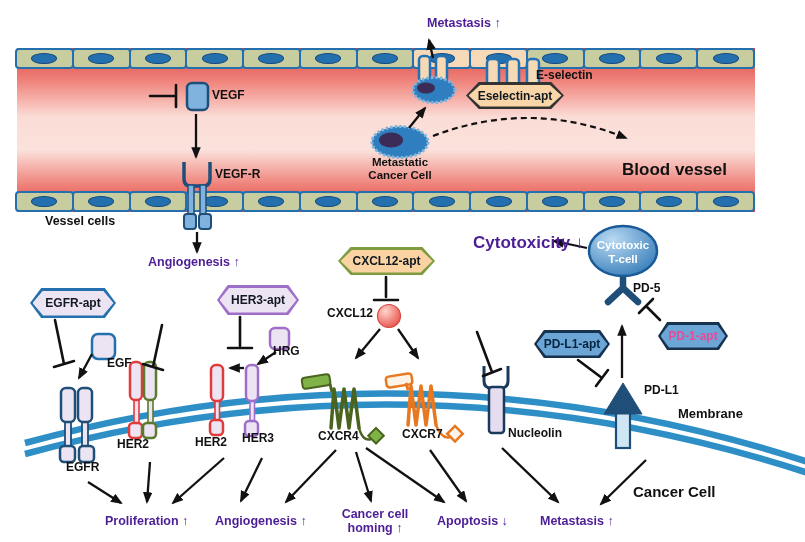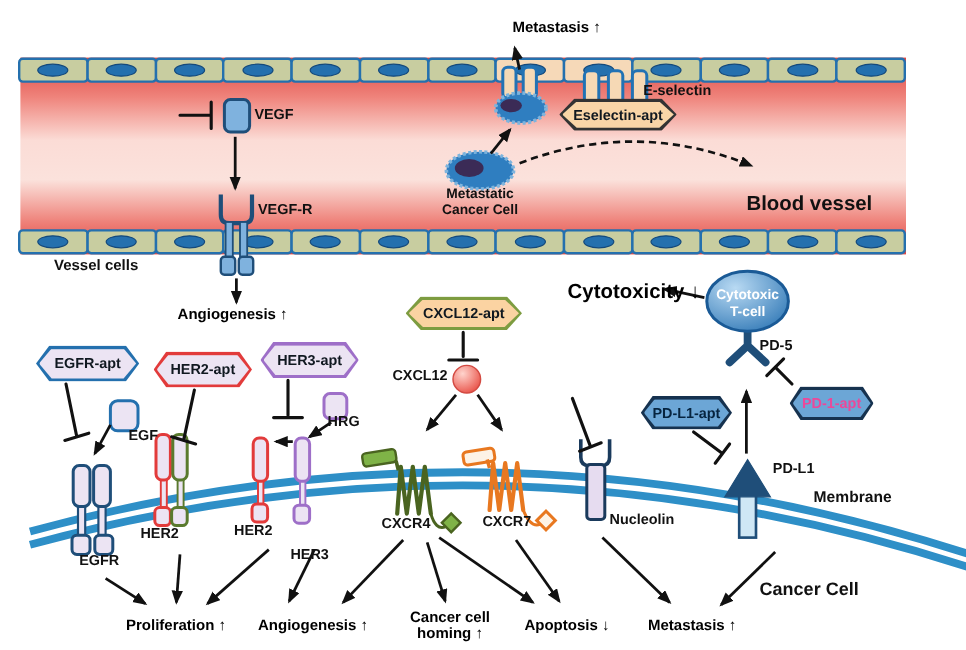--- a/index.html
+++ b/index.html
@@ -14,21 +14,21 @@
   .cell.inflamed{background:#f6d9b8;}
   .nuc{width:24px;height:9px;background:#2470ae;border:1.5px solid #14497c;border-radius:50%;}
   
   .hex{position:absolute;display:flex;align-items:center;justify-content:center;}
   .hex-b,.hex-f{position:absolute;clip-path:polygon(13% 0%,87% 0%,100% 50%,87% 100%,13% 100%,0% 50%);}
   .hex-b{inset:0;}
   .hex-f{inset:2.5px;}
   .hex span{position:relative;z-index:2;font-weight:bold;font-size:12px;color:#101820;white-space:nowrap;}
   
   .lbl{position:absolute;font-weight:bold;font-size:12px;color:#111;white-space:nowrap;line-height:1.15;}
-  .red{color:#000000;}
+  .red{color:#4c1d95;}
   .sm{font-size:11.5px;}
   .ctr{text-align:center;white-space:normal;}
   svg{position:absolute;left:0;top:0;}
   svg text{font-family:"Liberation Sans",sans-serif;font-weight:bold;font-size:11.5px;
            fill:#ffffff;text-anchor:middle;}
 </style>
 </head>
 <body>
 
 <div id="canvas">
@@ -274,25 +274,20 @@
   <div class="hex" style="left:30px;top:288px;width:86px;height:30px">
     <div class="hex-b" style="background:#2470ae"></div>
       <div class="hex-f" style="background:#ece4f3"></div>
     <span>EGFR-apt</span>
   </div>
   <div class="hex" style="left:466px;top:82px;width:98px;height:27px">
     <div class="hex-b" style="background:#333333"></div>
       <div class="hex-f" style="background:#f9d5a7"></div>
     <span>Eselectin-apt</span>
   </div>
-  <div class="hex" style="left:128px;top:293px;width:82px;height:30px">
-    <div class="hex-b" style="background:#e23b3b"></div>
-      <div class="hex-f" style="background:#ece4f3"></div>
-    <span>HER2-apt</span>
-  </div>
   <div class="hex" style="left:217px;top:285px;width:82px;height:30px">
     <div class="hex-b" style="background:#9e6fc8"></div>
       <div class="hex-f" style="background:#ece4f3"></div>
     <span>HER3-apt</span>
   </div>
   <div class="hex" style="left:338px;top:247px;width:97px;height:28px">
     <div class="hex-b" style="background:#7d9c40"></div>
       <div class="hex-f" style="background:#fbd3a2"></div>
     <span>CXCL12-apt</span>
   </div>
@@ -321,21 +316,21 @@
   <div class="lbl red" style="left:473px;top:233px;font-size:17px">Cytotoxicity ↓</div>
   <div class="lbl" style="left:633px;top:282px">PD-5</div>
   <div class="lbl" style="left:327px;top:307px">CXCL12</div>
   <div class="lbl" style="left:107px;top:357px">EGF</div>
   <div class="lbl" style="left:273px;top:345px">HRG</div>
   <div class="lbl" style="left:644px;top:384px">PD-L1</div>
   <div class="lbl" style="left:678px;top:407px;font-size:13px">Membrane</div>
   <div class="lbl" style="left:66px;top:461px">EGFR</div>
   <div class="lbl" style="left:117px;top:438px">HER2</div>
   <div class="lbl" style="left:195px;top:436px">HER2</div>
-  <div class="lbl" style="left:242px;top:456px">HER3</div>
+  <div class="lbl" style="left:242px;top:432px">HER3</div>
   <div class="lbl" style="left:318px;top:430px">CXCR4</div>
   <div class="lbl" style="left:402px;top:428px">CXCR7</div>
   <div class="lbl" style="left:508px;top:427px">Nucleolin</div>
   <div class="lbl" style="left:633px;top:483px;font-size:15px">Cancer Cell</div>
 
   <div class="lbl red" style="left:105px;top:514px;font-size:12.5px">Proliferation ↑</div>
   <div class="lbl red" style="left:215px;top:514px;font-size:12.5px">Angiogenesis ↑</div>
   <div class="lbl red ctr" style="left:332px;top:507px;width:86px;font-size:12.5px">
     <div>Cancer cell</div>
     <div>homing ↑</div>

